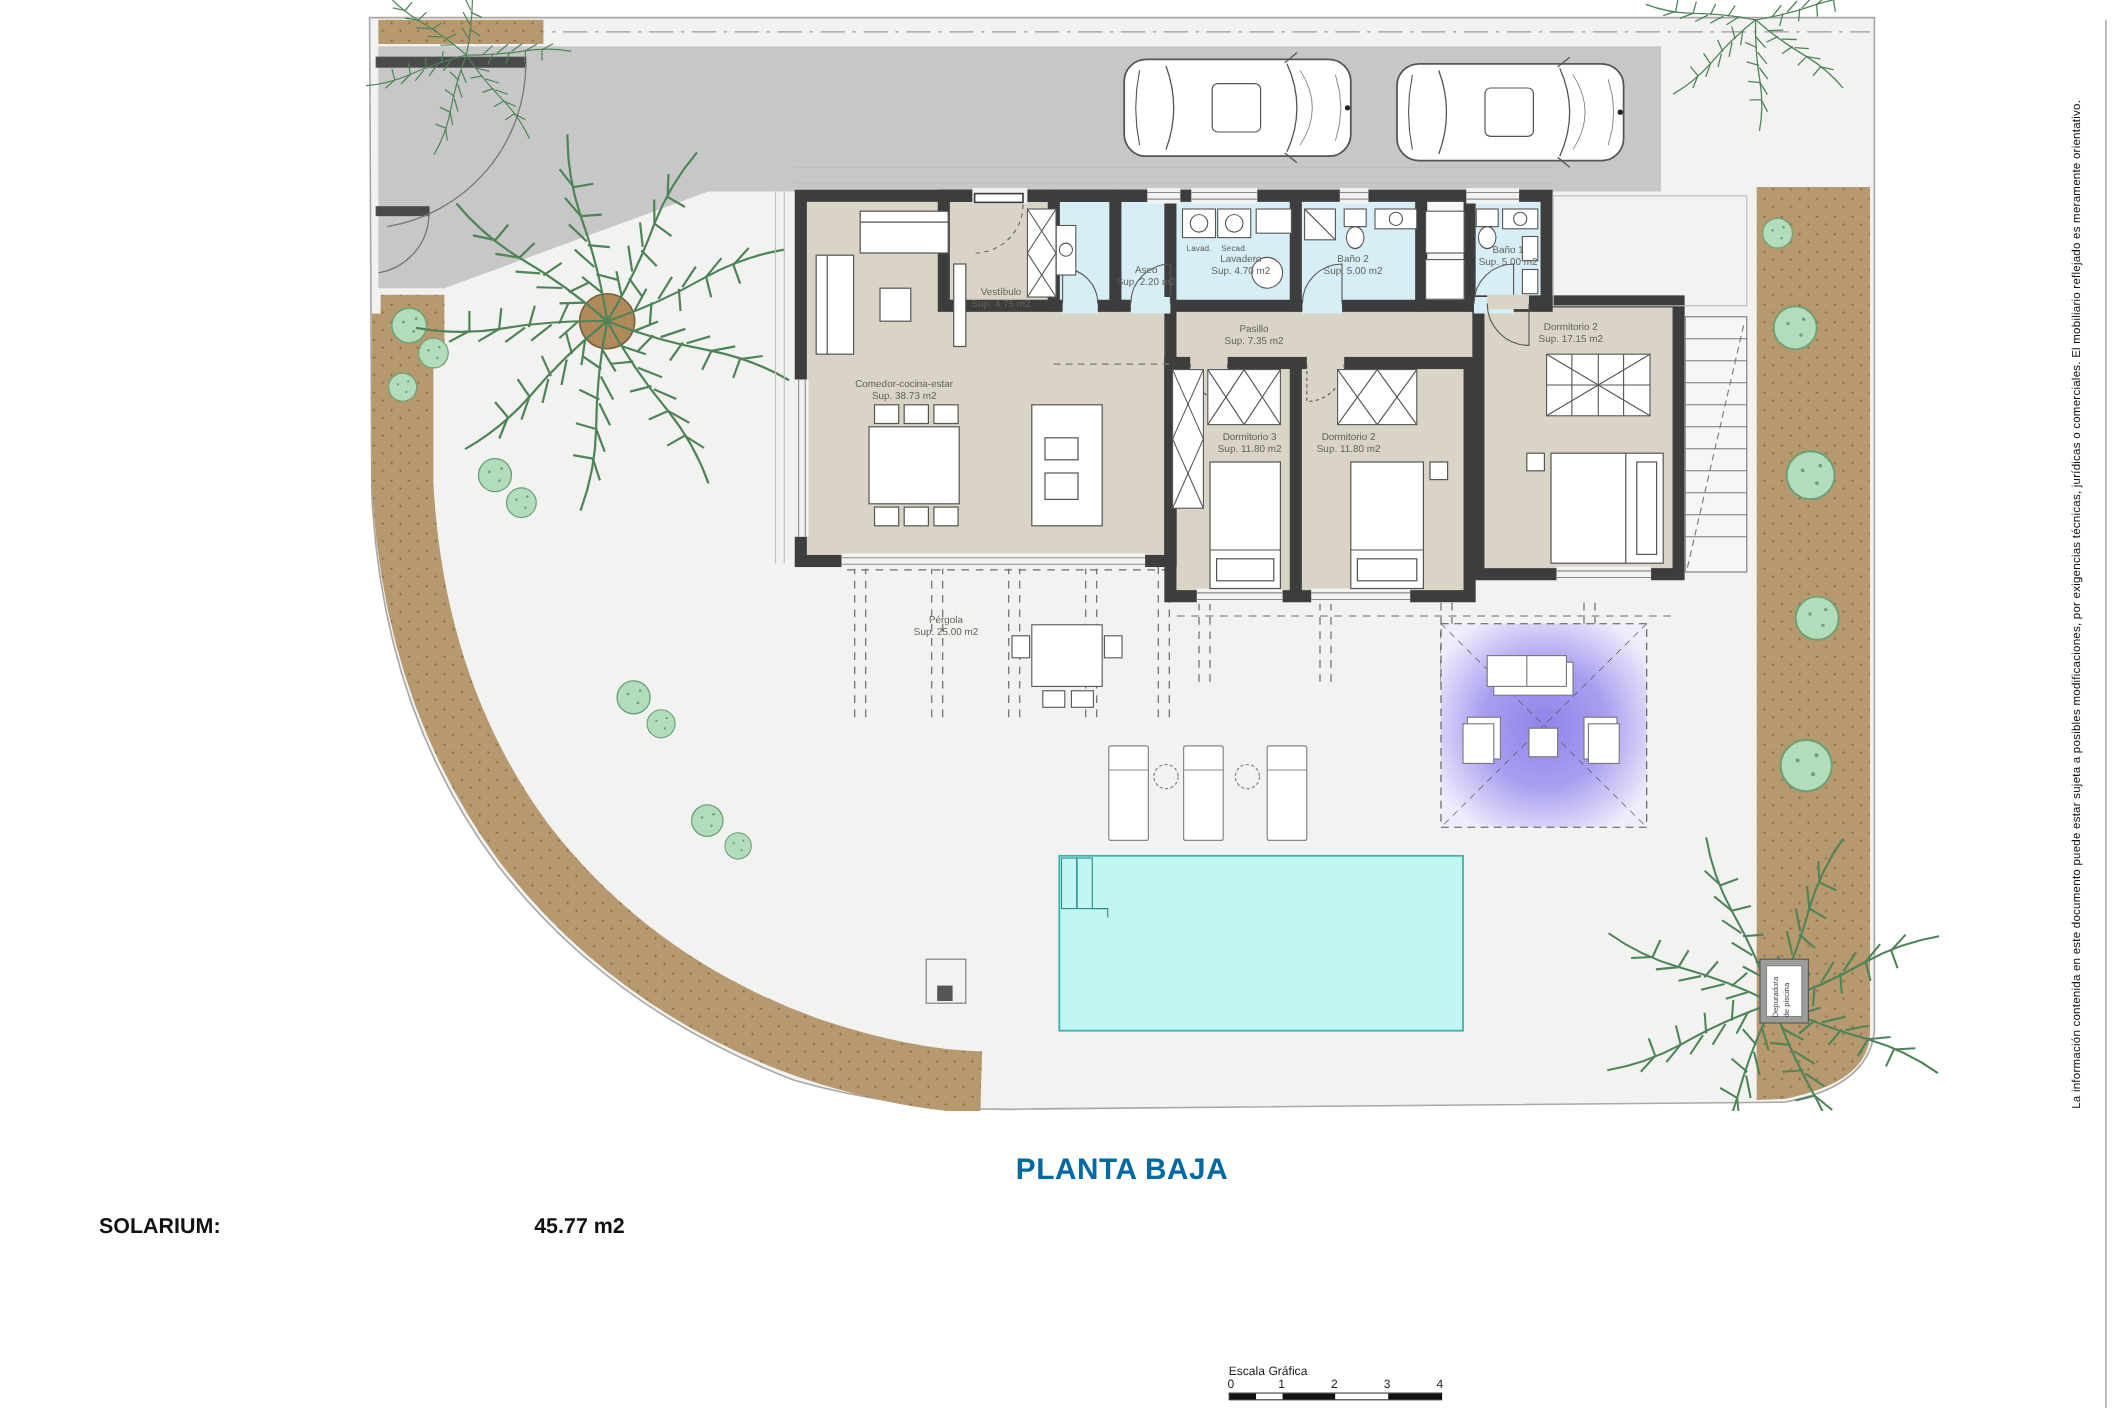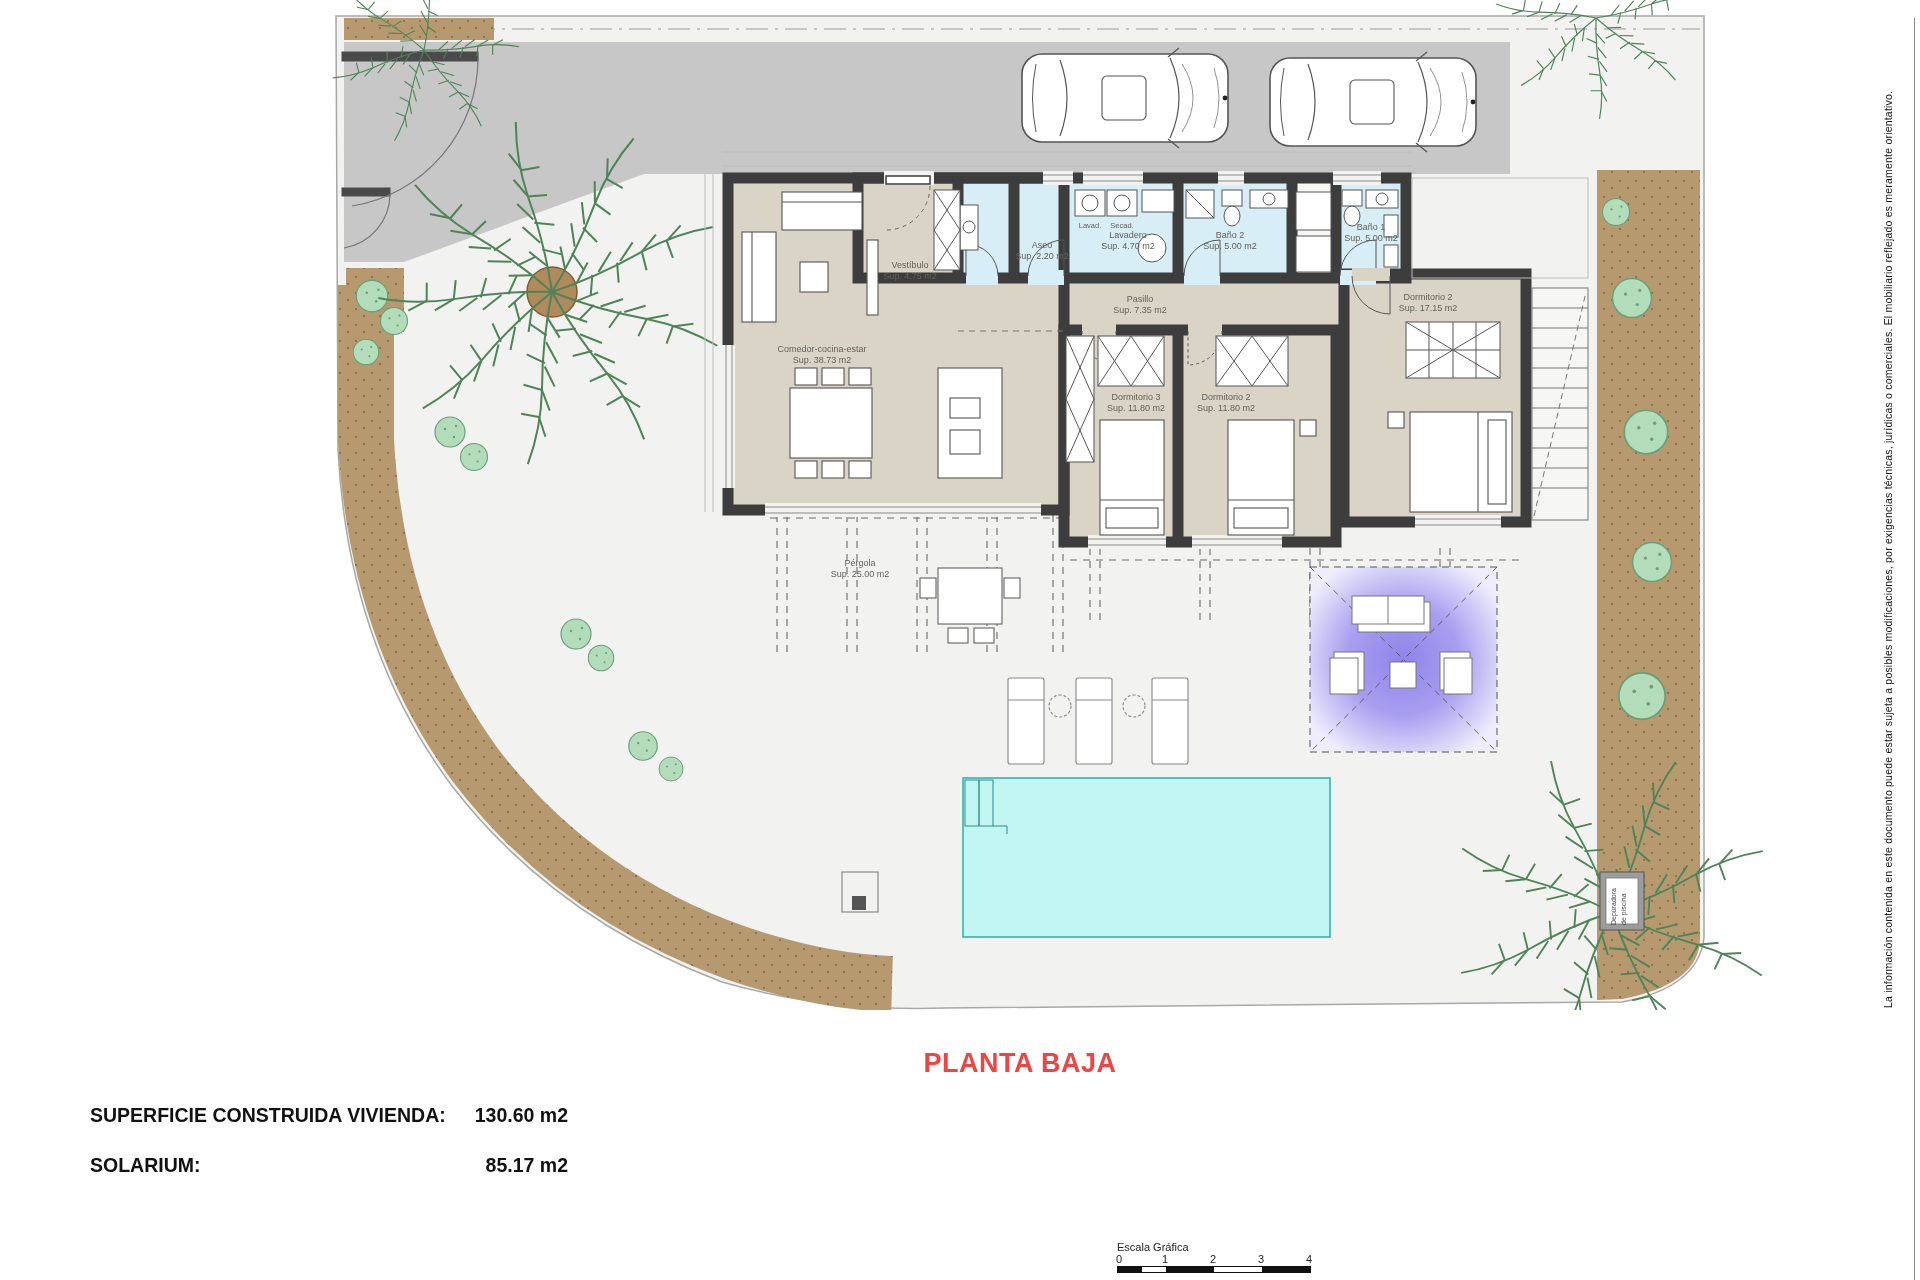--- a/index.html
+++ b/index.html
@@ -2,21 +2,21 @@
 <html><head>
 <meta charset="utf-8">
 <style>
   html,body{margin:0;padding:0;background:#fff;}
   .page{position:relative;width:1920px;height:1280px;background:#ffffff;overflow:hidden;
         font-family:"Liberation Sans","DejaVu Sans",sans-serif;}
   svg text{font-family:"Liberation Sans","DejaVu Sans",sans-serif;}
   .plan-label{fill:#62625a;font-size:9px;text-anchor:middle;}
   .plan-label-sm{fill:#62625a;font-size:7.5px;text-anchor:middle;}
   .title{position:absolute;left:820px;top:1048px;width:400px;text-align:center;
-         font-size:27px;font-weight:bold;color:#ef4444;letter-spacing:0.5px;}
+         font-size:27px;font-weight:bold;color:#0369a1;letter-spacing:0.5px;}
   .summary{position:absolute;left:90px;top:1104px;width:478px;color:#111;}
   .summary .row{display:flex;justify-content:space-between;font-weight:bold;
                 font-size:19.5px;margin-bottom:27px;}
   .scalebar{position:absolute;left:1117px;top:1241px;width:194px;font-size:11px;color:#222;}
   .scalebar .ticks{position:relative;height:13px;font-size:11px;}
   .scalebar .ticks span{position:absolute;transform:translateX(-50%);}
   .scalebar .bar{display:flex;height:5px;border:1px solid #111;width:192px;}
   .scalebar .seg{height:100%;}
   .disclaimer{position:absolute;left:1882px;top:30px;height:978px;width:26px;}
   .disclaimer span{display:inline-block;writing-mode:vertical-rl;transform:rotate(180deg);
@@ -446,26 +446,22 @@
     <rect x="852" y="896" width="14" height="14" fill="#555"></rect>
   </g>
 </svg>
 
 
 <div class="title">PLANTA BAJA</div>
 
 
 <div class="summary">
   <div class="row">
-    <span>SUPERFICIE CONSTRUIDA VIVIENDA:</span>
-    <span>130.60 m2</span>
-  </div>
-  <div class="row">
     <span>SOLARIUM:</span>
-    <span>85.17 m2</span>
+    <span>45.77 m2</span>
   </div>
 </div>
 
 
 <div class="scalebar">
   <div>Escala Gráfica</div>
   <div class="ticks">
     <span style="left:2px">0</span>
     <span style="left:48px">1</span>
     <span style="left:96px">2</span>

